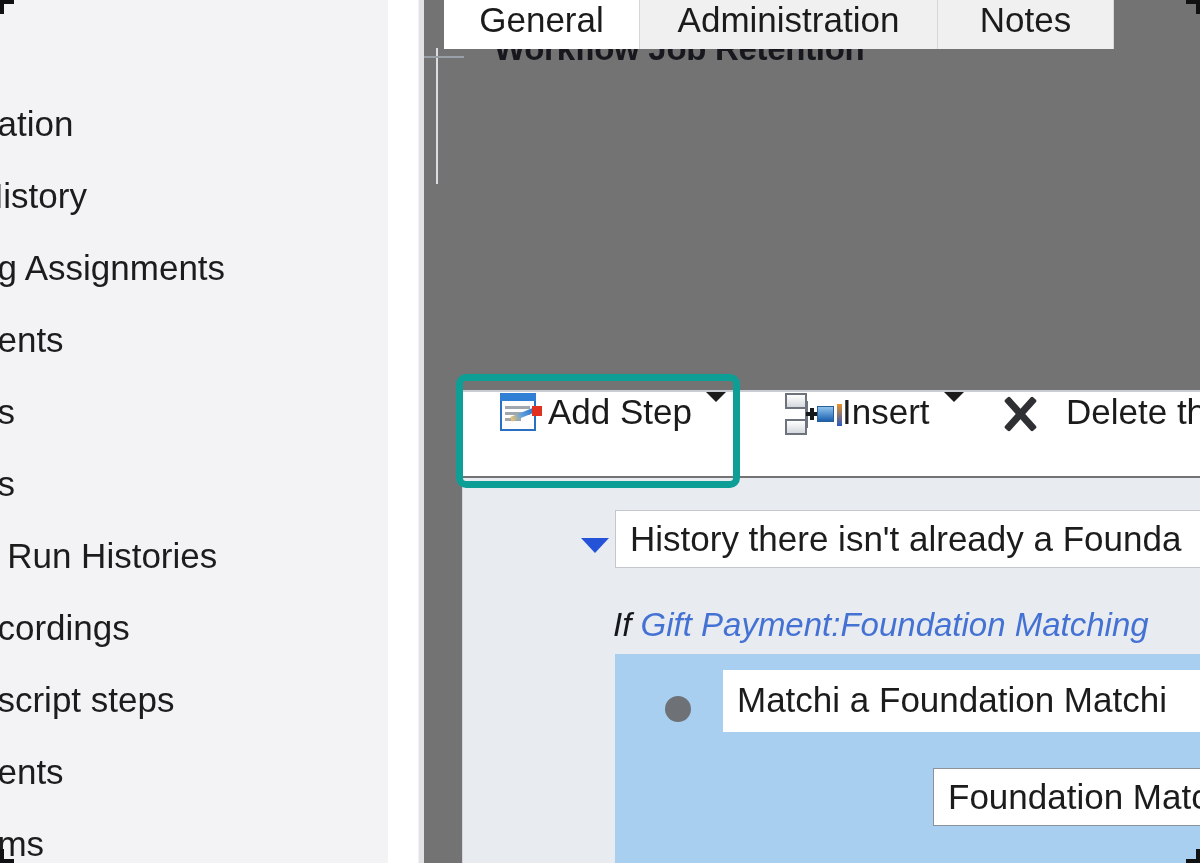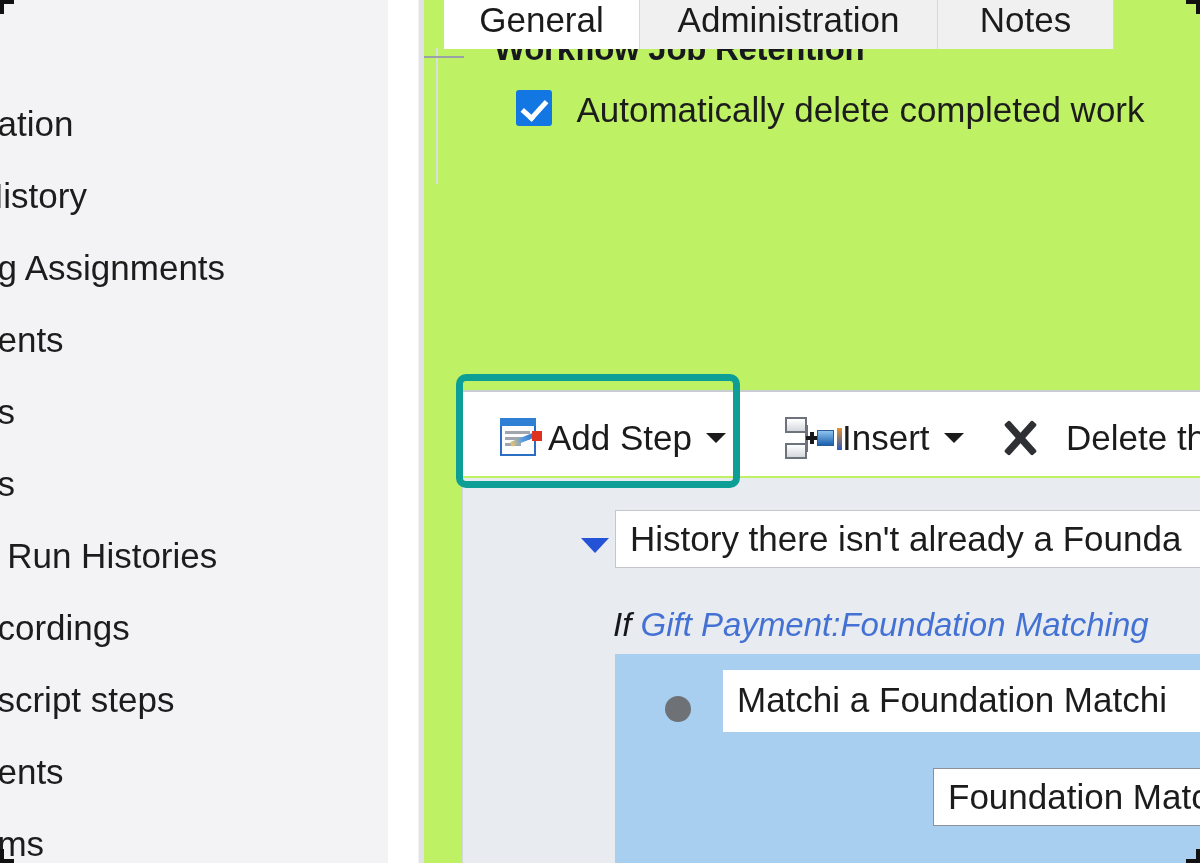--- a/index.html
+++ b/index.html
@@ -76,21 +76,21 @@
     border-right: 1px solid #f2f2f4;
   }
 
   
   #main {
     position: absolute;
     left: 424px;
     top: 0;
     width: 776px;
     height: 863px;
-    background: #bef264;
+    background: #737373;
     overflow: hidden;
   }
 
   
   #tabstrip {
     position: absolute;
     left: 0;
     top: -6px;
     width: 776px;
     height: 55px;
@@ -201,24 +201,24 @@
     position: absolute;
     left: 0;
     top: 2px;
     width: 740px;
     height: 84px;
     background: #ffffff;
     white-space: nowrap;
   }
   .tb-btn {
     position: absolute;
-    top: 13px;
+    top: 0;
     height: 66px;
     display: flex;
-    align-items: center;
+    align-items: flex-start;
     white-space: nowrap;
   }
   .tb-label {
     font-size: 35px;
     color: #1b1b1b;
     margin-left: 6px;
   }
   .tb-caret {
     display: inline-block;
     margin-left: 14px;
@@ -508,24 +508,20 @@
     <div id="heading-rule"></div>
 
     <div id="section-heading">Workflow Job Retention</div>
 
     <div id="tabstrip">
       <div class="tab active" style="left:20px;width:196px">General</div>
       <div class="tab" style="left:216px;width:298px">Administration</div>
       <div class="tab" style="left:514px;width:176px">Notes</div>
     </div>
 
-    <div id="checkbox-row">
-      <span id="checkbox-box"></span>
-      <span id="checkbox-label">Automatically delete completed work</span>
-    </div>
 
     <div id="toolbar-wrap">
       <div id="toolbar-top-rule"></div>
       <div id="toolbar">
 
         <div class="tb-btn" style="left:38px">
           <span class="icon-addstep">
             <span class="doc"></span>
             <span class="titlebar"></span>
             <span class="ln" style="top:14px"></span>

